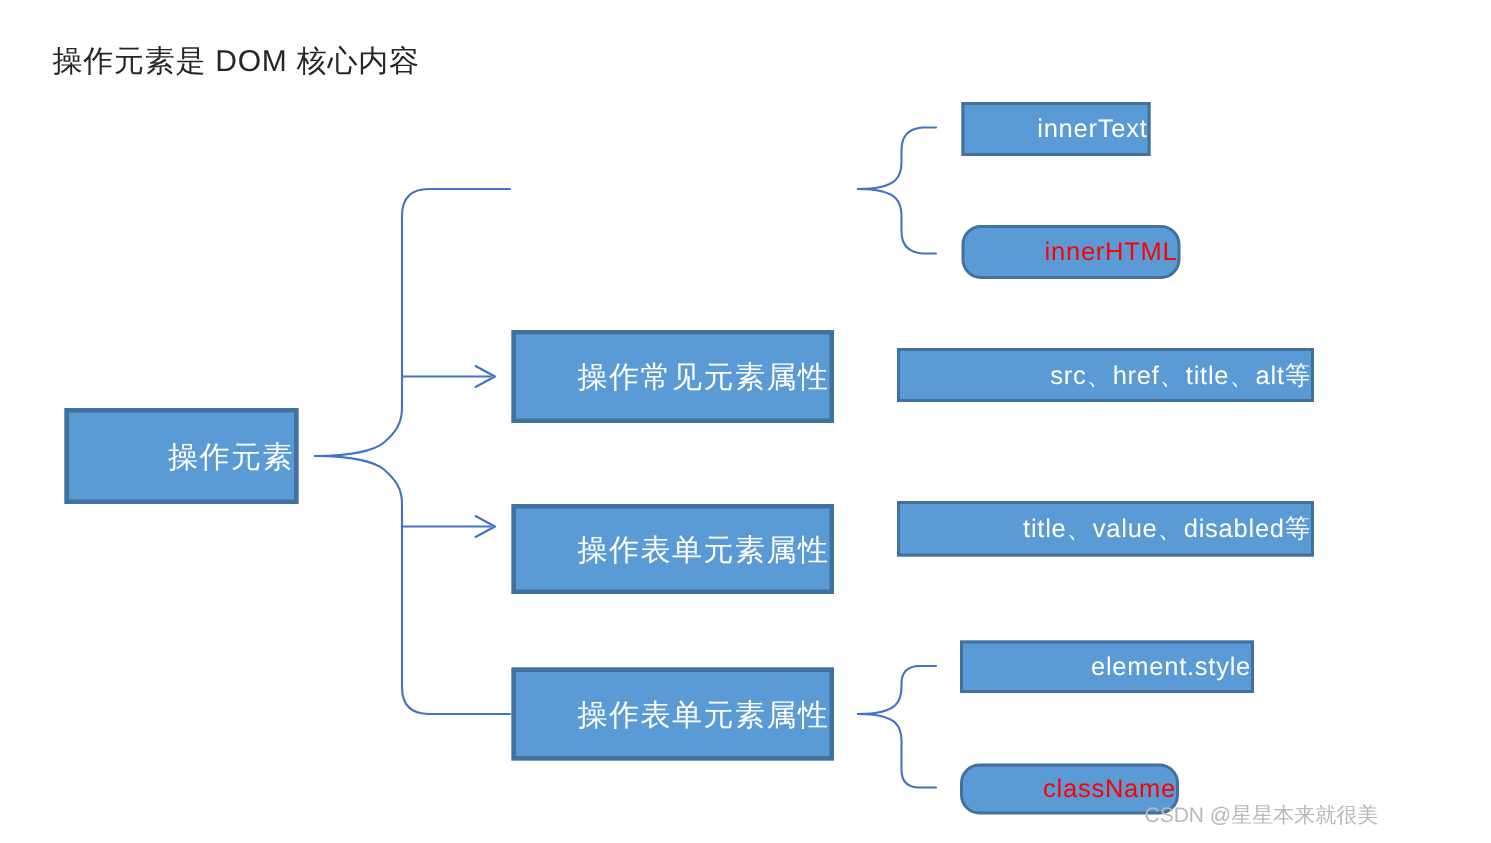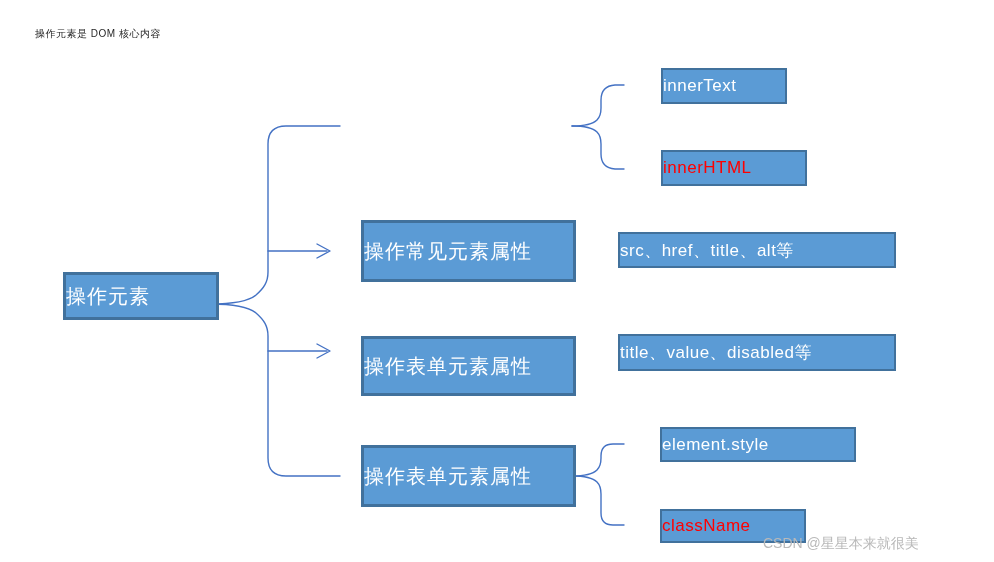--- a/index.html
+++ b/index.html
@@ -8,46 +8,45 @@
     width: 994px;
     height: 562px;
     background: #ffffff;
     font-family: "Liberation Sans", "DejaVu Sans", sans-serif;
     overflow: hidden;
   }
   .title {
     position: absolute;
     left: 35px;
     top: 27px;
-    font-size: 10px;
+    font-size: 20px;
     color: var(--title-text, #262626);
     letter-spacing: 0.5px;
   }
   .node {
     position: absolute;
     box-sizing: border-box;
     background: var(--node-fill, #5B9BD5);
     border: 3px solid var(--node-border, #41719C);
     color: var(--normal-text, #ffffff);
     display: flex;
     align-items: center;
-    justify-content: flex-start;
+    justify-content: flex-end;
     font-size: 20px;
     letter-spacing: 1px;
-    margin-left: 20px;
   }
   .node.child {
     border-width: 2px;
     font-size: 17px;
     letter-spacing: 0.5px;
   }
-  .node.red { color: var(--highlight-text, #FF0000); }
+  .node.red { color: var(--highlight-text, #FF0000); border-radius: 13px; }
 
   
-  .root-node        { left: 43px;  top: 272px; width: 156px; height: 48px; }
+  .root-node        { left: 43px;  top: 272px; width: 156px; height: 64px; }
   .branch-1         { left: 341px; top: 93px;  width: 215px; height: 64px; }
   .branch-2         { left: 341px; top: 220px; width: 215px; height: 62px; }
   .branch-3         { left: 341px; top: 336px; width: 215px; height: 60px; }
   .branch-4         { left: 341px; top: 445px; width: 215px; height: 62px; }
   .child-innertext  { left: 641px; top: 68px;  width: 126px; height: 36px; }
   .child-innerhtml  { left: 641px; top: 150px; width: 146px; height: 36px; }
   .child-src        { left: 598px; top: 232px; width: 278px; height: 36px; }
   .child-type       { left: 598px; top: 334px; width: 278px; height: 37px; }
   .child-elstyle    { left: 640px; top: 427px; width: 196px; height: 35px; }
   .child-classname  { left: 640px; top: 509px; width: 146px; height: 34px; }

